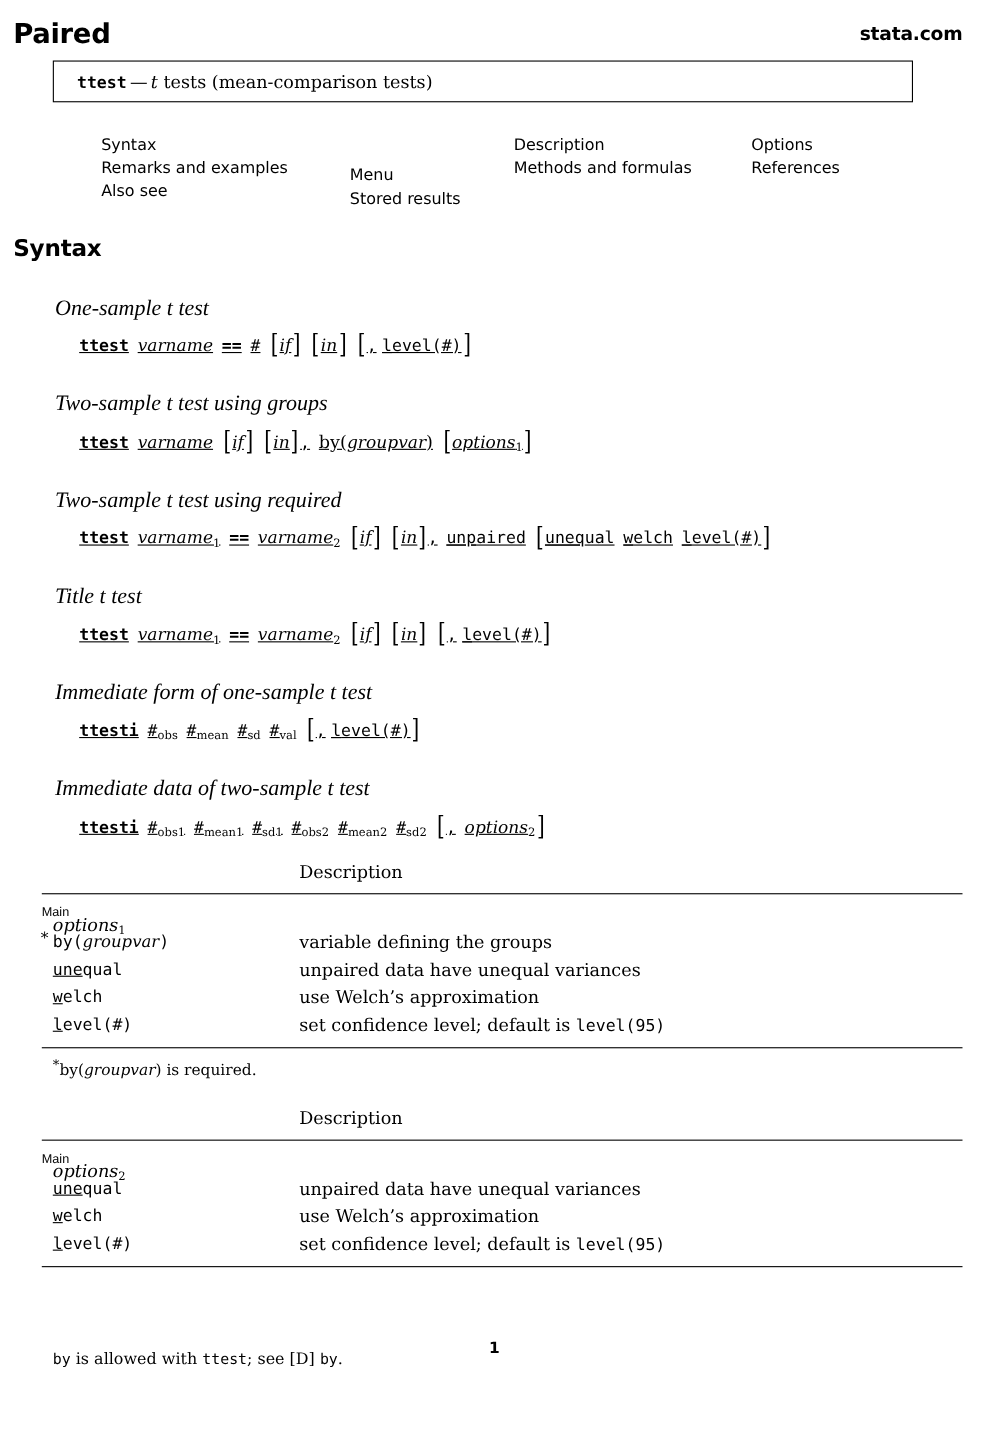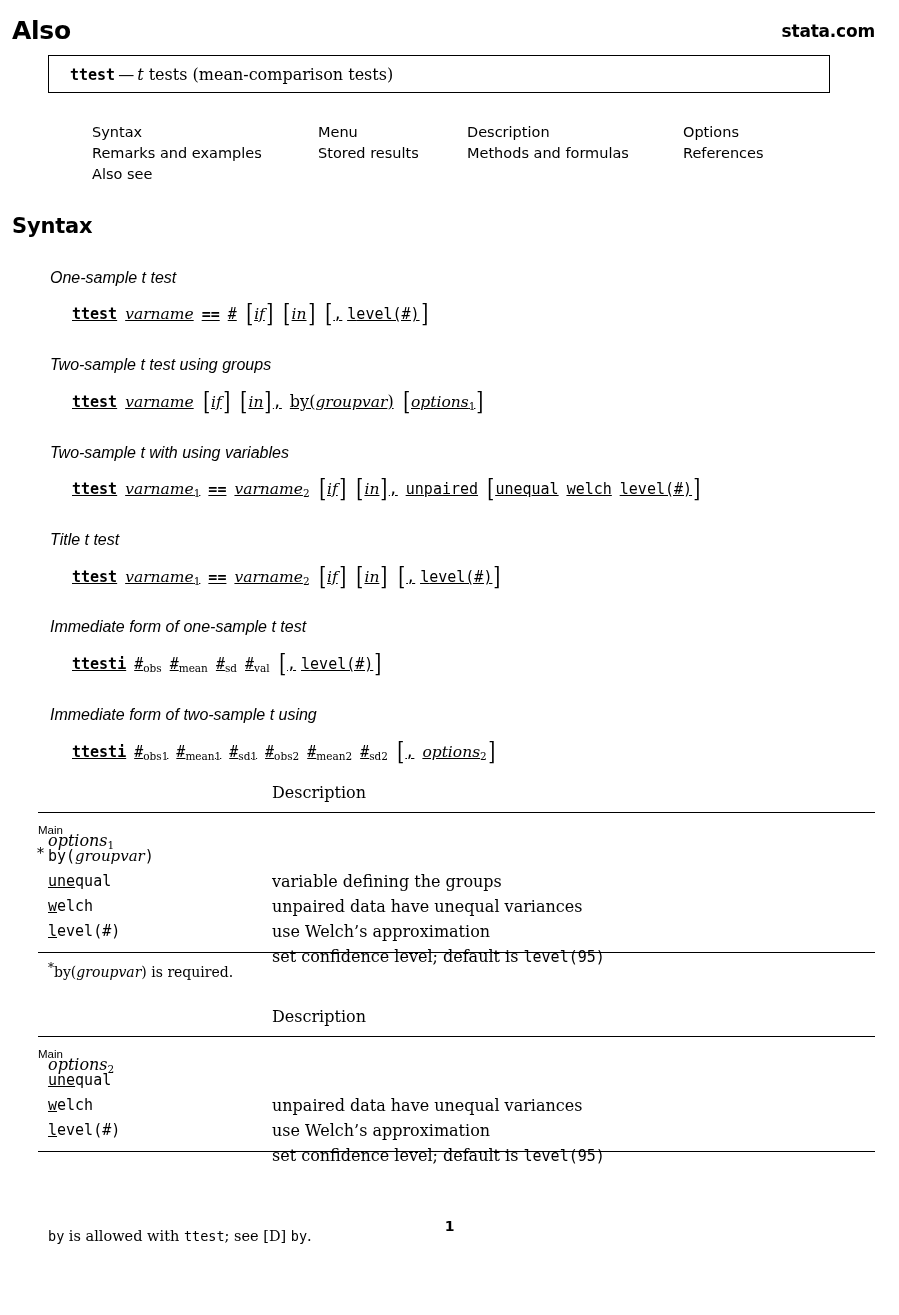--- a/index.html
+++ b/index.html
@@ -71,42 +71,42 @@
   #nav-links {
     position: absolute;
     left: 92px; top: 122px;
     width: 760px;
     font-family: "DejaVu Sans", sans-serif;
     font-size: 14.5px;
     line-height: 21px;
   }
   .nav-col { position: absolute; top: 0; }
   .nav-col-0 { left: 0px; }
-  .nav-col-1 { left: 226px; }
+  .nav-col-1 { left: 226px; margin-top: 28px; }
   .nav-col-2 { left: 375px; }
   .nav-col-3 { left: 591px; }
   .nav-item { display: block; white-space: nowrap; cursor: pointer; }
 
   
   .section-heading {
     position: absolute;
     font-family: "DejaVu Sans", sans-serif;
     font-weight: bold;
     font-size: 21px;
     letter-spacing: -0.2px;
   }
   #syntax-heading { left: 12px; top: 214px; }
 
   
   .syn-label {
     position: absolute;
     left: 50px;
-    font-family: Liberation Sans, sans-serif;
+    font-family: Liberation Serif, serif;
     font-style: italic;
-    font-size: 16px;
+    font-size: 20px;
     white-space: nowrap;
   }
   .syn-line {
     position: absolute;
     left: 72px;
     font-size: 16px;
     white-space: nowrap;
     line-height: 20px;
     text-decoration: underline;
   }
@@ -193,21 +193,20 @@
     font-family: "DejaVu Serif", serif;
     font-style: italic;
     font-size: 15px;
   }
   .opt-desc {
     position: absolute;
     left: 272px;
     font-family: "DejaVu Serif", serif;
     font-size: 16px;
     white-space: nowrap;
-    margin-top: 25px;
   }
   .opt-desc .mono-inline {
     font-family: "DejaVu Sans Mono", monospace;
     font-size: 15px;
   }
   .tbl-note {
     position: absolute;
     left: 48px;
     font-family: "DejaVu Serif", serif;
     font-size: 14px;
@@ -233,21 +232,21 @@
     text-align: center;
     font-family: "DejaVu Sans", sans-serif;
     font-weight: bold;
     font-size: 14px;
   }
 </style>
 </head>
 <body>
 
 <div id="page-header">
-  <div id="title-heading">Also</div>
+  <div id="title-heading">Paired</div>
   <div id="stata-com">stata.com</div>
 </div>
 
 <div id="title-box">
   <div id="title-box-text">
     <span class="cmd">ttest</span><span class="dash">—</span><span class="it">t</span><span> tests (mean-comparison tests)</span>
   </div>
 </div>
 
 <div id="nav-links">
@@ -275,36 +274,36 @@
 <div class="syn-label" style="top:269px">One-sample t test</div>
 <div class="syn-line" style="top:304px">
   <span class="cmd">ttest</span><span class="sp3"></span><span class="var">varname</span><span class="sp3"></span><span class="cmd">==</span><span class="sp3"></span><span class="hash">#</span><span class="sp3"></span><span class="brk">[</span><span class="var">if</span><span class="brk">]</span><span class="sp3"></span><span class="brk">[</span><span class="var">in</span><span class="brk">]</span><span class="sp3"></span><span class="brk">[</span><span class="opt">,</span><span class="sp2"></span><span class="opt ul">l</span><span class="opt">evel(#)</span><span class="brk">]</span>
 </div>
 
 <div class="syn-label" style="top:356px">Two-sample t test using groups</div>
 <div class="syn-line" style="top:392px">
   <span class="cmd">ttest</span><span class="sp3"></span><span class="var">varname</span><span class="sp3"></span><span class="brk">[</span><span class="var">if</span><span class="brk">]</span><span class="sp3"></span><span class="brk">[</span><span class="var">in</span><span class="brk">]</span><span class="opt">,</span><span class="sp3"></span><span class="serif">by(</span><span class="var">groupvar</span><span class="serif">)</span><span class="sp3"></span><span class="brk">[</span><span class="var"><span>options</span><sub>1</sub></span><span class="brk">]</span>
 </div>
 
-<div class="syn-label" style="top:444px">Two-sample t with using variables</div>
+<div class="syn-label" style="top:444px">Two-sample t test using required</div>
 <div class="syn-line" style="top:479px">
   <span class="cmd">ttest</span><span class="sp3"></span><span class="var"><span>varname</span><sub>1</sub></span><span class="sp3"></span><span class="cmd">==</span><span class="sp3"></span><span class="var"><span>varname</span><sub>2</sub></span><span class="sp3"></span><span class="brk">[</span><span class="var">if</span><span class="brk">]</span><span class="sp3"></span><span class="brk">[</span><span class="var">in</span><span class="brk">]</span><span class="opt">,</span><span class="sp3"></span><span class="opt ul">unp</span><span class="opt">aired</span><span class="sp3"></span><span class="brk">[</span><span class="opt ul">uneq</span><span class="opt">ual</span><span class="sp3"></span><span class="opt ul">w</span><span class="opt">elch</span><span class="sp3"></span><span class="opt ul">l</span><span class="opt">evel(#)</span><span class="brk">]</span>
 </div>
 
 <div class="syn-label" style="top:531px">Title t test</div>
 <div class="syn-line" style="top:567px">
   <span class="cmd">ttest</span><span class="sp3"></span><span class="var"><span>varname</span><sub>1</sub></span><span class="sp3"></span><span class="cmd">==</span><span class="sp3"></span><span class="var"><span>varname</span><sub>2</sub></span><span class="sp3"></span><span class="brk">[</span><span class="var">if</span><span class="brk">]</span><span class="sp3"></span><span class="brk">[</span><span class="var">in</span><span class="brk">]</span><span class="sp3"></span><span class="brk">[</span><span class="opt">,</span><span class="sp2"></span><span class="opt ul">l</span><span class="opt">evel(#)</span><span class="brk">]</span>
 </div>
 
 <div class="syn-label" style="top:618px">Immediate form of one-sample t test</div>
 <div class="syn-line" style="top:654px">
   <span class="cmd">ttesti</span><span class="sp3"></span><span class="hash"><span>#</span><sub>obs</sub></span><span class="sp3"></span><span class="hash"><span>#</span><sub>mean</sub></span><span class="sp3"></span><span class="hash"><span>#</span><sub>sd</sub></span><span class="sp3"></span><span class="hash"><span>#</span><sub>val</sub></span><span class="sp3"></span><span class="brk">[</span><span class="opt">,</span><span class="sp2"></span><span class="opt ul">l</span><span class="opt">evel(#)</span><span class="brk">]</span>
 </div>
 
-<div class="syn-label" style="top:706px">Immediate form of two-sample t using</div>
+<div class="syn-label" style="top:706px">Immediate data of two-sample t test</div>
 <div class="syn-line" style="top:742px">
   <span class="cmd">ttesti</span><span class="sp3"></span><span class="hash"><span>#</span><sub>obs1</sub></span><span class="sp3"></span><span class="hash"><span>#</span><sub>mean1</sub></span><span class="sp3"></span><span class="hash"><span>#</span><sub>sd1</sub></span><span class="sp3"></span><span class="hash"><span>#</span><sub>obs2</sub></span><span class="sp3"></span><span class="hash"><span>#</span><sub>mean2</sub></span><span class="sp3"></span><span class="hash"><span>#</span><sub>sd2</sub></span><span class="sp3"></span><span class="brk">[</span><span class="opt">,</span><span class="sp3"></span><span class="var"><span>options</span><sub>2</sub></span><span class="brk">]</span>
 </div>
 
 <div class="opt-table">
   <div class="tbl-head left" style="top:783px"><span>options</span><sub>1</sub></div>
   <div class="tbl-head right" style="top:783px">Description</div>
   <div class="rule" style="top:812px"></div>
   <div class="grp-label" style="top:824px">Main</div>
 

